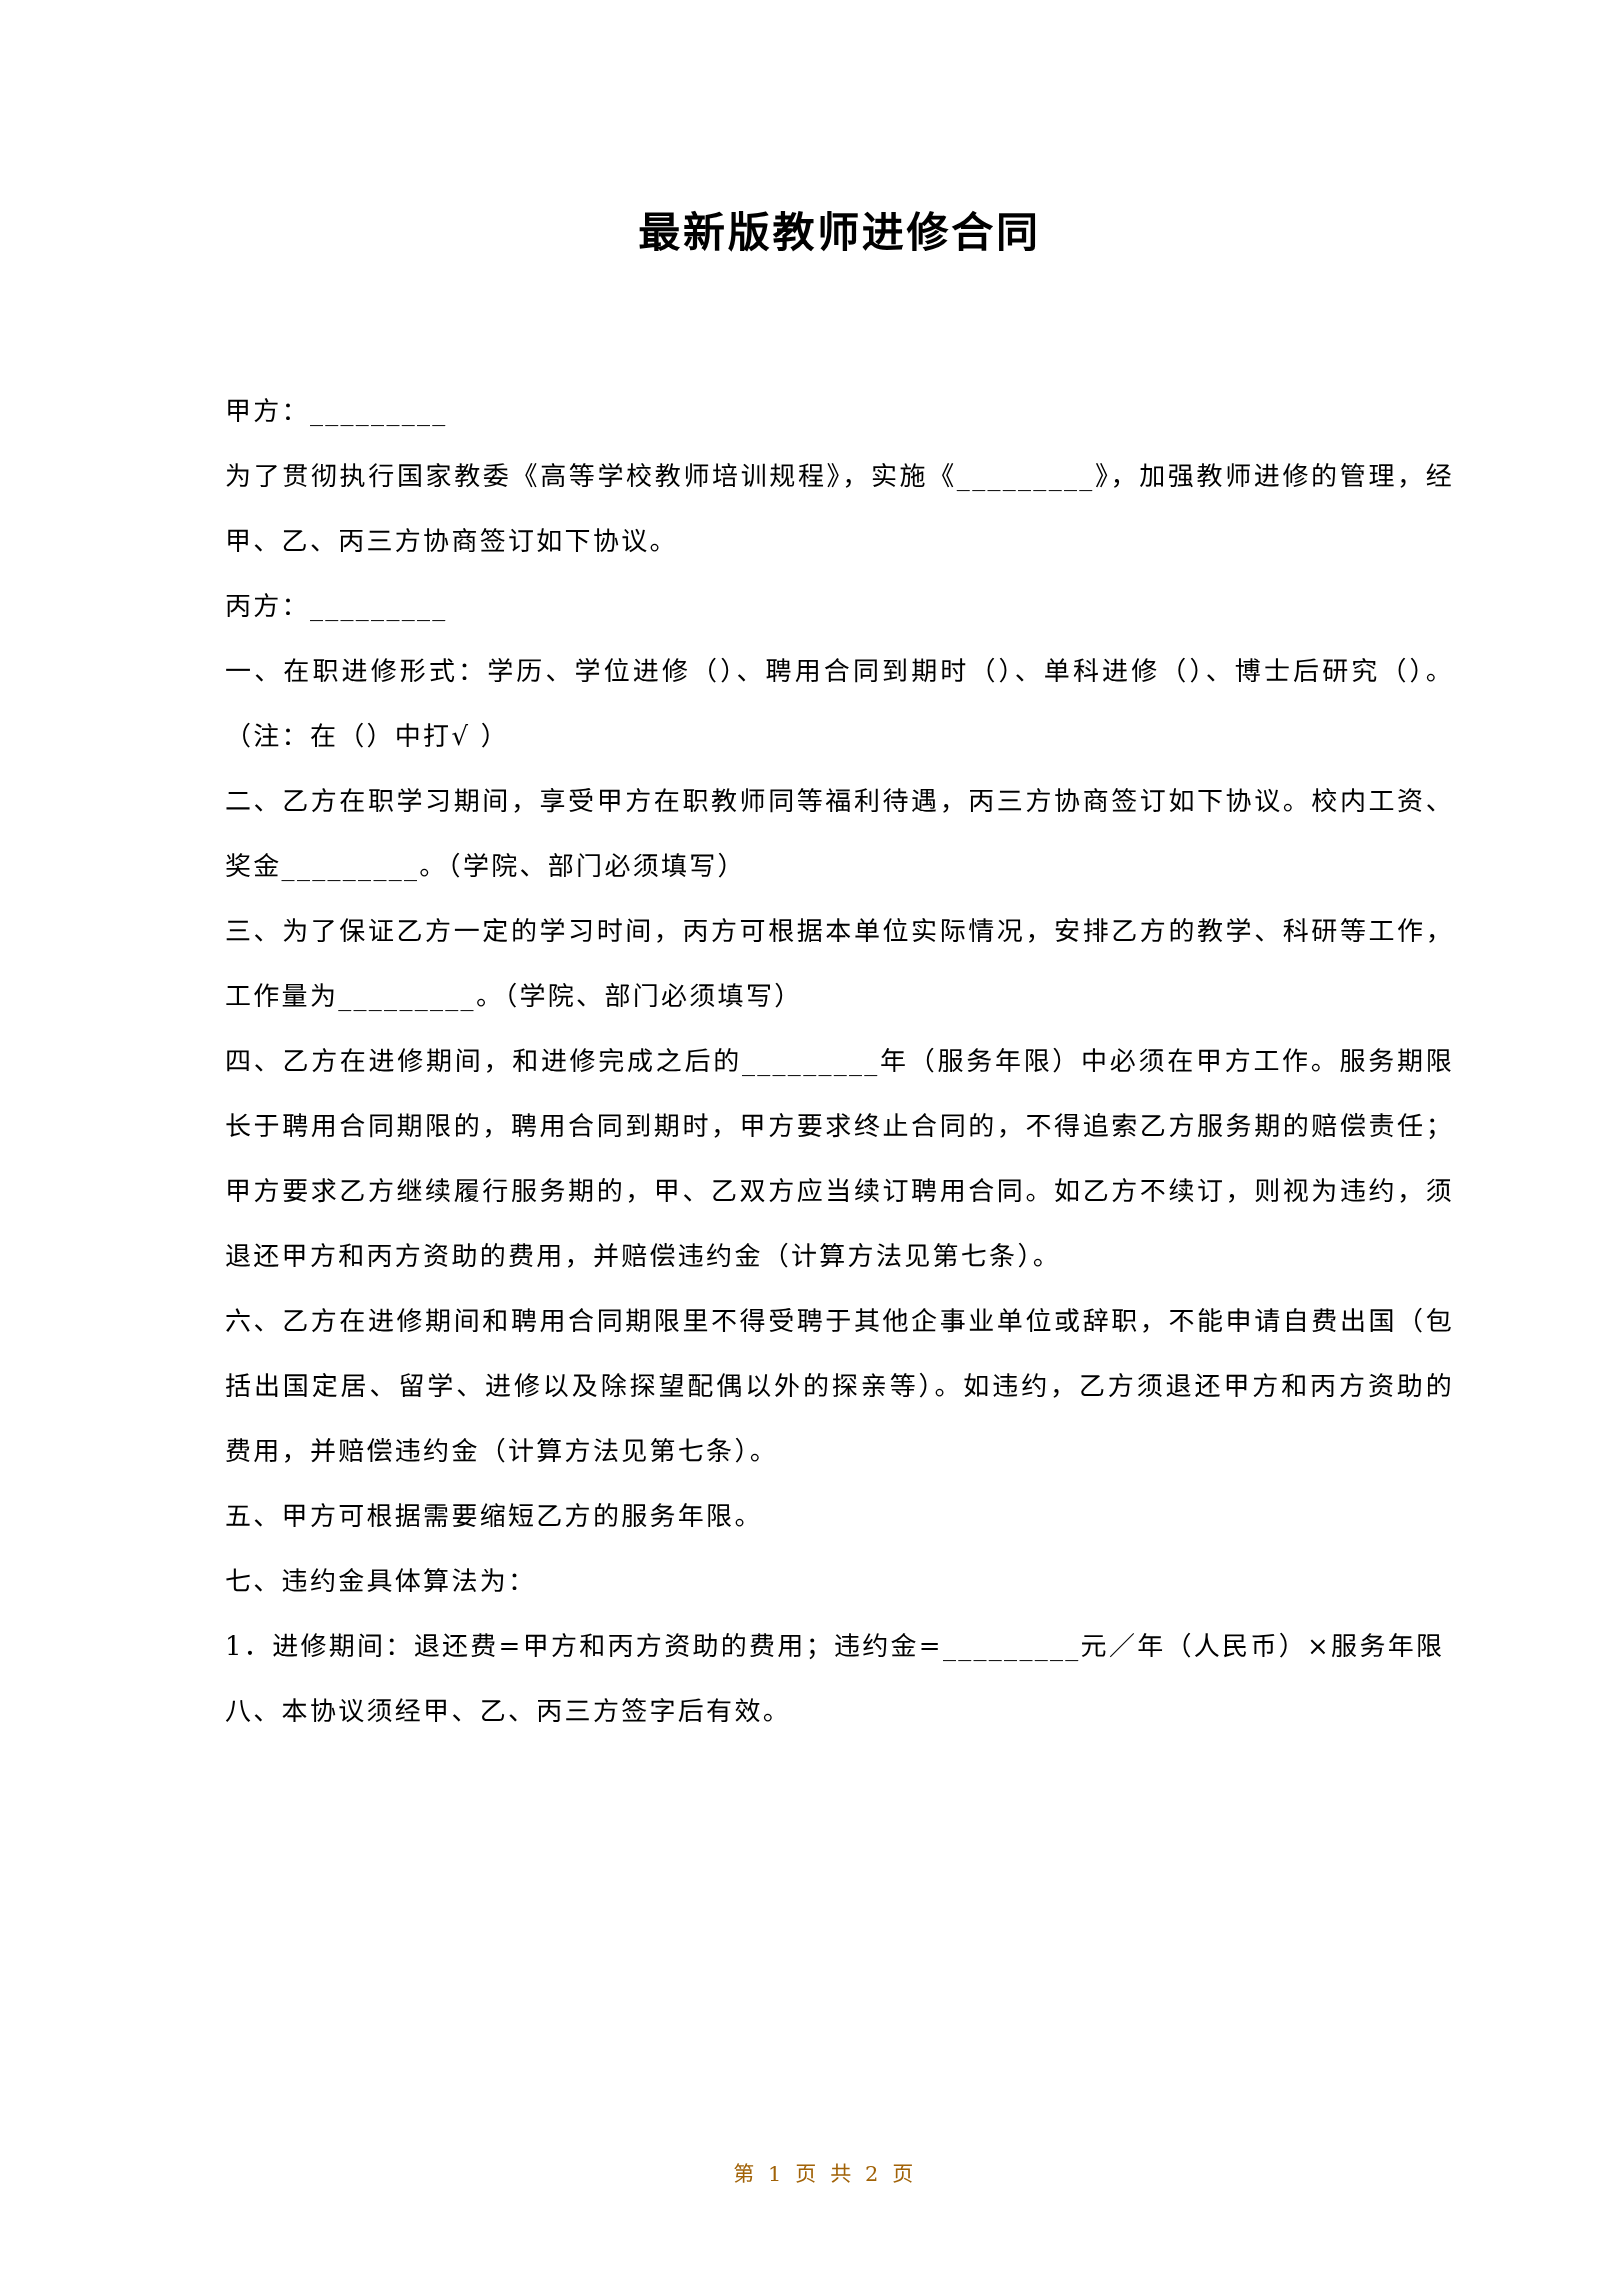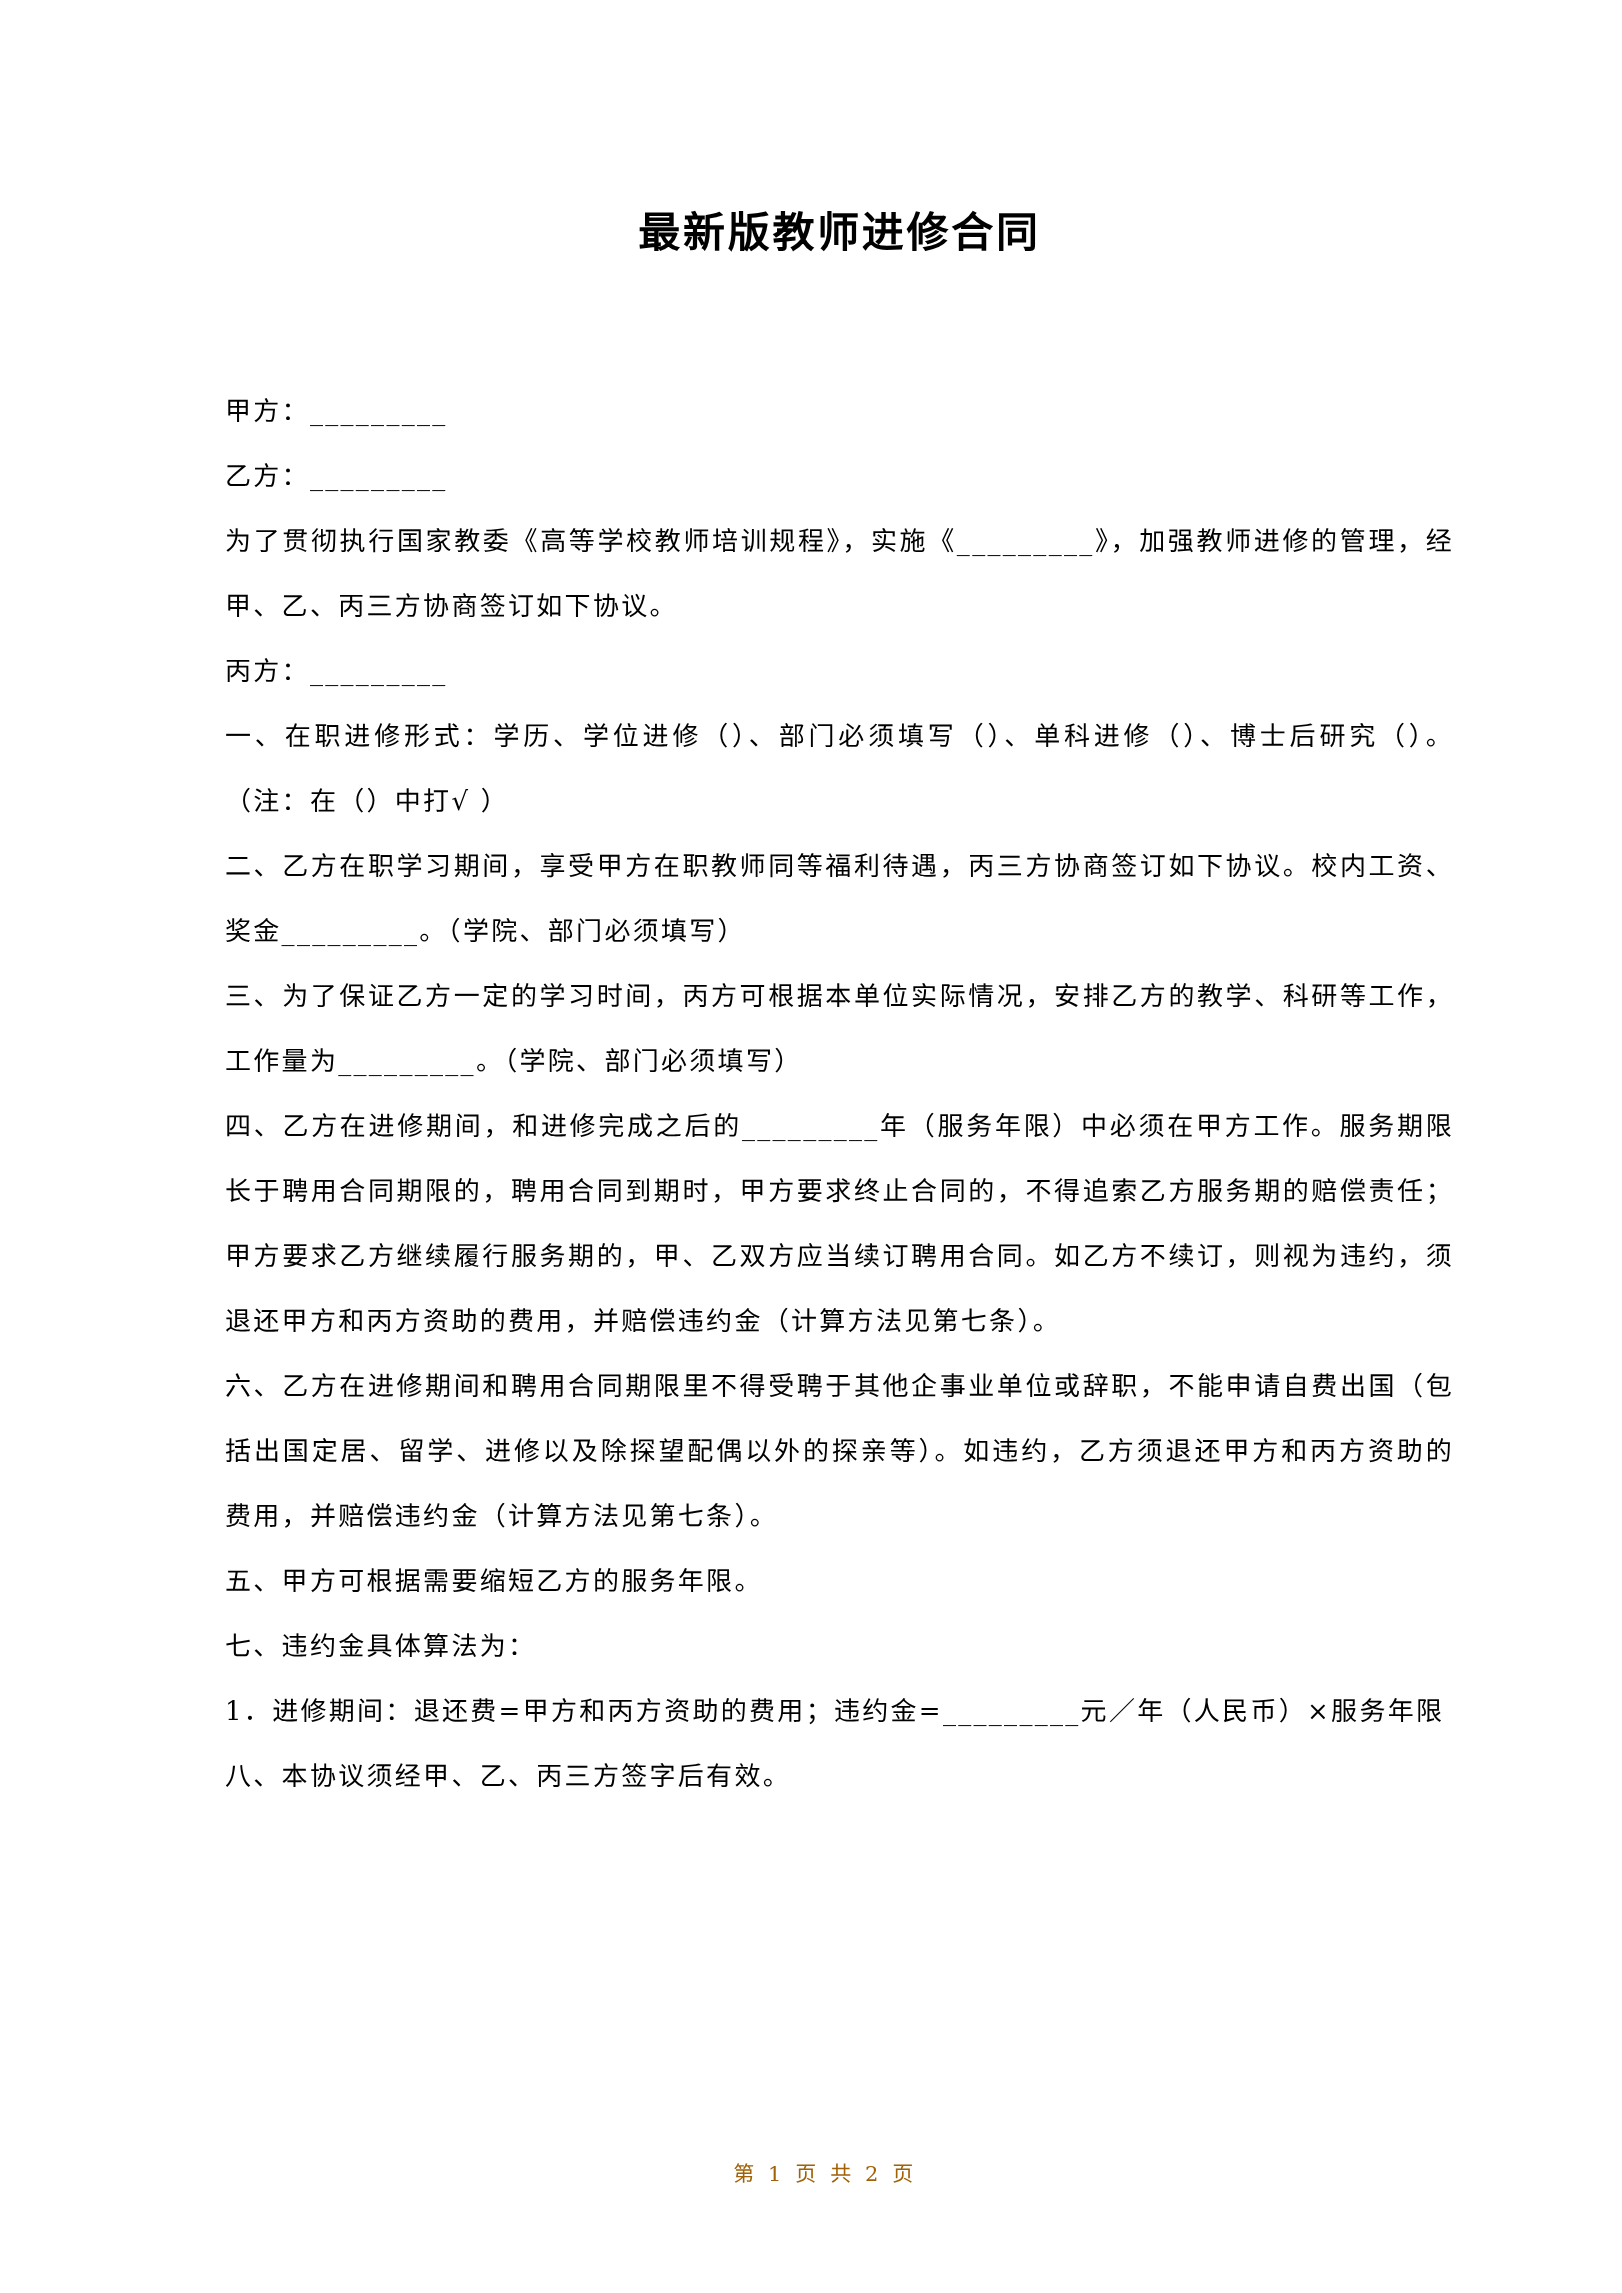--- a/index.html
+++ b/index.html
@@ -52,24 +52,23 @@
 </style>
 </head>
 <body>
 
 <div class="page">
   <div class="content">
     <h1 class="doc-title">最新版教师进修合同</h1>
 
     <div class="doc-body">
       <p>甲方：_________</p>
-      <p>乙方：_________</p>
       <p>为了贯彻执行国家教委《高等学校教师培训规程》，实施《_________》，加强教师进修的管理，经甲、乙、丙三方协商签订如下协议。</p>
       <p>丙方：_________</p>
-      <p>一、在职进修形式：学历、学位进修（）、部门必须填写（）、单科进修（）、博士后研究（）。（注：在（）中打√ ）</p>
+      <p>一、在职进修形式：学历、学位进修（）、聘用合同到期时（）、单科进修（）、博士后研究（）。（注：在（）中打√ ）</p>
       <p>二、乙方在职学习期间，享受甲方在职教师同等福利待遇，丙三方协商签订如下协议。校内工资、奖金_________。（学院、部门必须填写）</p>
       <p>三、为了保证乙方一定的学习时间，丙方可根据本单位实际情况，安排乙方的教学、科研等工作，工作量为_________。（学院、部门必须填写）</p>
       <p>四、乙方在进修期间，和进修完成之后的_________年（服务年限）中必须在甲方工作。服务期限长于聘用合同期限的，聘用合同到期时，甲方要求终止合同的，不得追索乙方服务期的赔偿责任；甲方要求乙方继续履行服务期的，甲、乙双方应当续订聘用合同。如乙方不续订，则视为违约，须退还甲方和丙方资助的费用，并赔偿违约金（计算方法见第七条）。</p>
       <p>六、乙方在进修期间和聘用合同期限里不得受聘于其他企事业单位或辞职，不能申请自费出国（包括出国定居、留学、进修以及除探望配偶以外的探亲等）。如违约，乙方须退还甲方和丙方资助的费用，并赔偿违约金（计算方法见第七条）。</p>
       <p>五、甲方可根据需要缩短乙方的服务年限。</p>
       <p>七、违约金具体算法为：</p>
       <p>1．进修期间：退还费=甲方和丙方资助的费用；违约金=_________元／年（人民币）×服务年限</p>
       <p>八、本协议须经甲、乙、丙三方签字后有效。</p>
     </div>
   </div>

